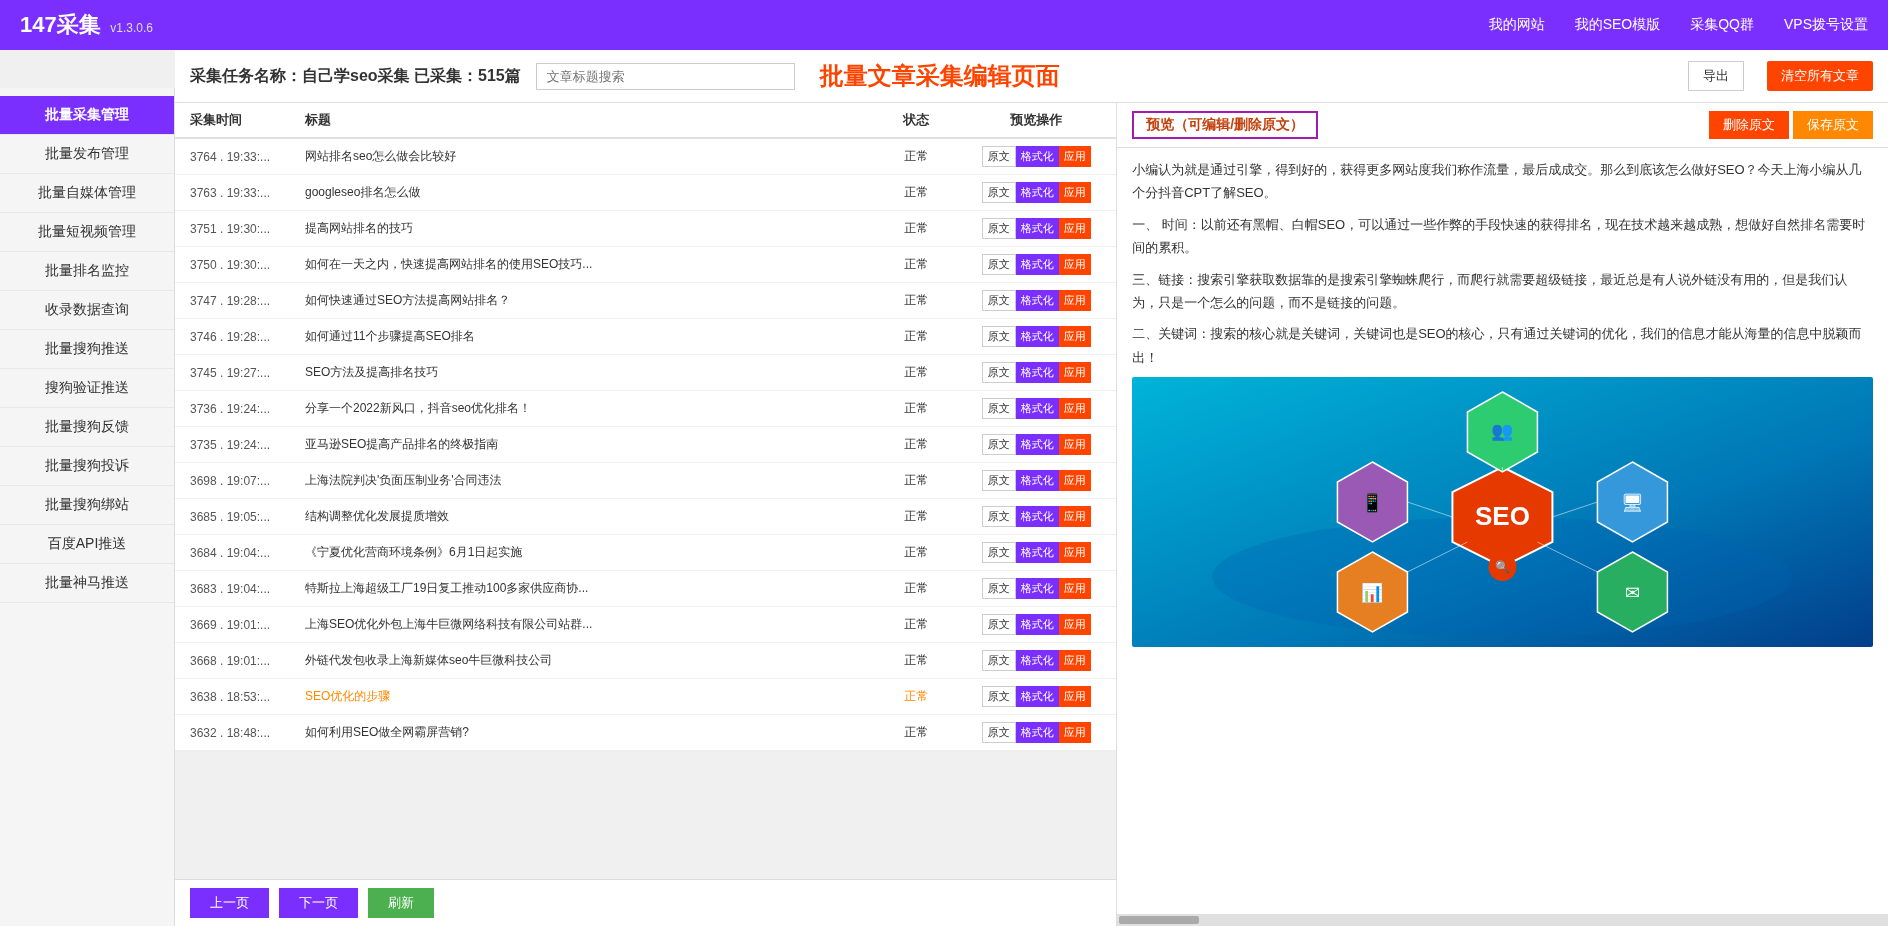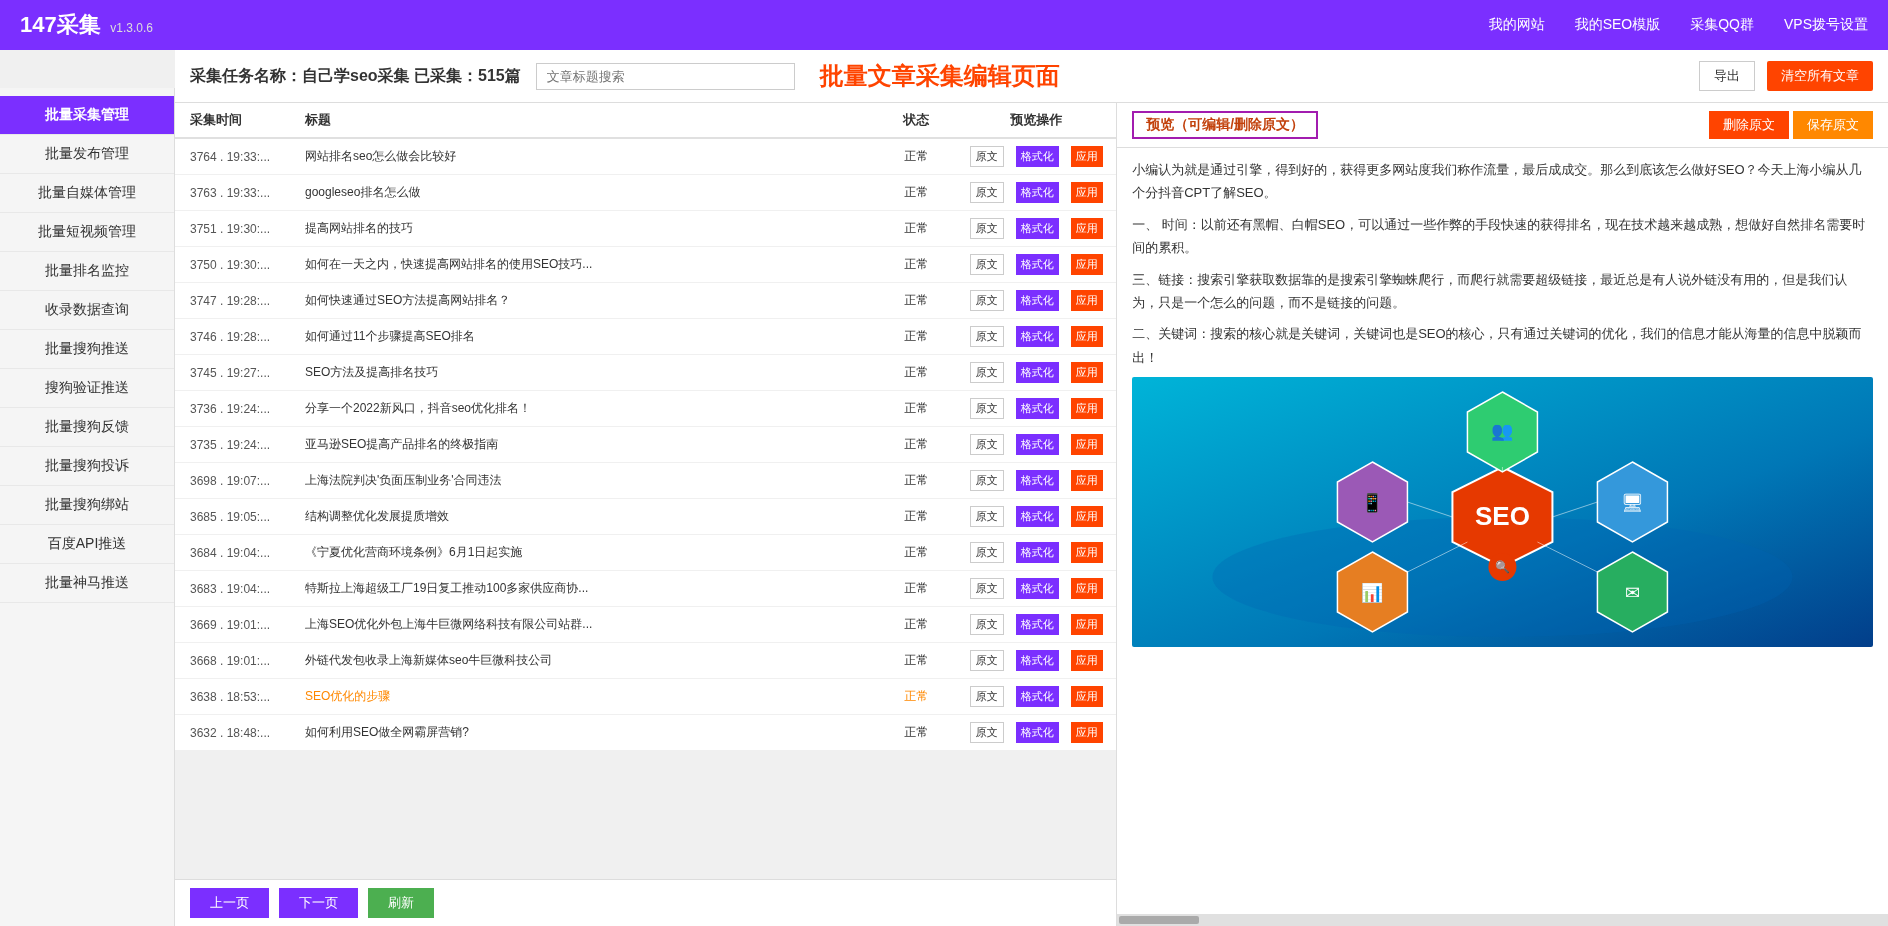--- a/index.html
+++ b/index.html
@@ -99,21 +99,21 @@
     }
     .page-title-big {
       font-size: 24px;
       font-weight: bold;
       color: #ff4400;
       margin-left: 10px;
     }
     .topbar-right {
       margin-left: auto;
       display: flex;
-      gap: 12px;
+      gap: 23px;
     }
     .btn-export {
       background: #fff;
       border: 1px solid #ccc;
       padding: 5px 14px;
       cursor: pointer;
       font-size: 13px;
       color: #333;
     }
     .btn-clear-all {
@@ -172,21 +172,21 @@
     }
     .table-row.highlighted { color: #ff8800; }
     .table-row .col-time { color: #555; font-size: 12px; }
     .table-row .col-title { color: #333; overflow: hidden; text-overflow: ellipsis; white-space: nowrap; padding-right: 5px; }
     .table-row.highlighted .col-title { color: #ff8800; }
     .table-row .col-status { color: #333; text-align: center; }
     .table-row.highlighted .col-status { color: #ff8800; }
 
     .action-btns {
       display: flex;
-      gap: 12px;
+      gap: 0;
       width: 160px;
       justify-content: center;
     }
     .btn-yuan { background: #fff; border: 1px solid #ccc; padding: 2px 5px; cursor: pointer; font-size: 11px; color: #333; }
     .btn-geshi { background: #7b2fff; border: none; padding: 2px 5px; cursor: pointer; font-size: 11px; color: #fff; text-align: center; }
     .btn-yingyong { background: #ff4400; border: none; padding: 2px 5px; cursor: pointer; font-size: 11px; color: #fff; }
 
     
     .right-panel {
       flex: 1;

